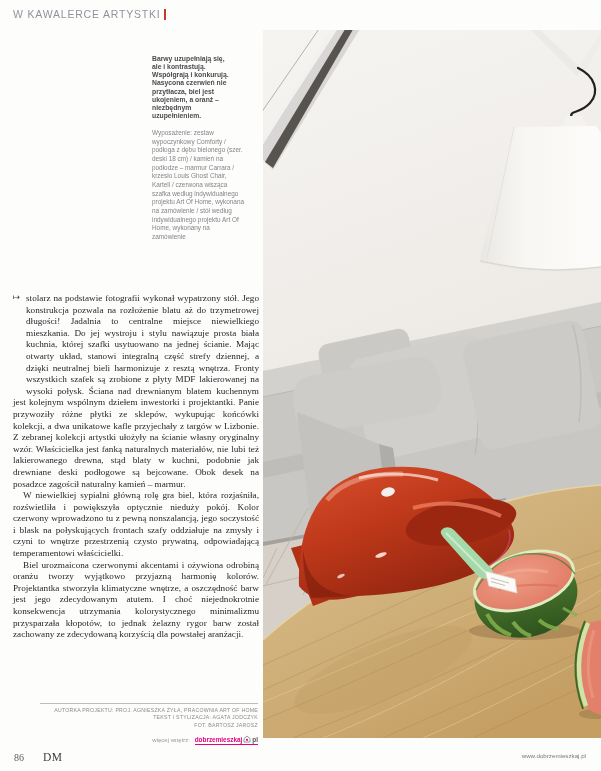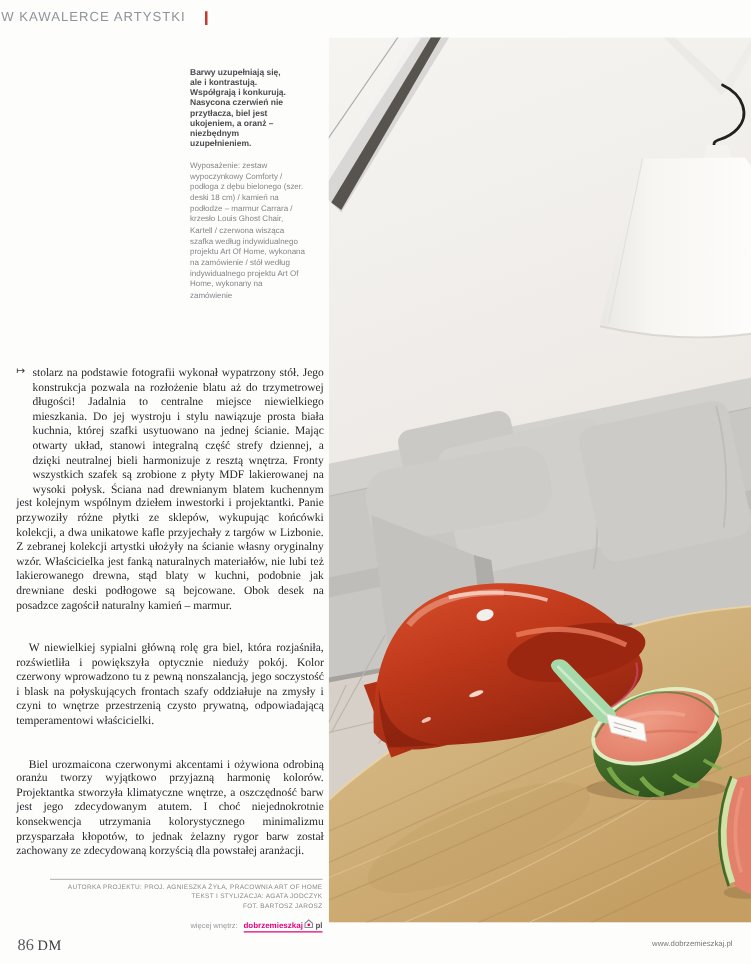--- a/index.html
+++ b/index.html
@@ -2,21 +2,21 @@
 <html style="--accent-red: #c23b2e; --logo-pink: #e5007d; --header-grey: #8f939b; --text-body: #27272b; --text-grey: #85858a; --chair-red: #bf3519; --chair-red-dark: #8c2410; --sofa-grey: #c8c7c4; --floor-grey: #d6d0c8; --wood-mid: #cfae77; --melon-flesh: #e2806b; --melon-rind-dark: #3a6526; --melon-rind-light: #82b14e; --melon-rim: #ddeec3; --knife-green: #a5d9a9; --lamp-white: #f9f8f5; --cable-black: #23211e; --wall-light: #f6f4f1; --wall-dark: #e7e3dd;"><head>
 <meta charset="utf-8">
 <style>
   html,body{margin:0;padding:0;background:#ffffff;}
   #page{
     position:relative;width:601px;height:771px;background:#fdfdfc;overflow:hidden;
     font-family:"Liberation Sans",sans-serif;
   }
   
   #kicker{
-    position:absolute;left:1px;top:8px;font-size:10.5px;letter-spacing:.8px;
+    position:absolute;left:13px;top:8px;font-size:10.5px;letter-spacing:.8px;
     color:var(--header-grey,#8f939b);
     text-align:center;
   }
   #kicker-rule{
     position:absolute;left:164px;top:9px;width:1.5px;height:11px;
     background:var(--accent-red,#c23b2e);
   }
   
   #intro{
     position:absolute;left:152px;top:55px;width:82px;
@@ -32,39 +32,39 @@
     position:absolute;left:13px;top:293px;width:246px;
     font-family:"Liberation Serif",serif;font-size:9.2px;line-height:11.6px;
     color:var(--text-body,#27272b);text-align:justify;
   }
   .p1-float{float:left;width:13px;height:104px;position:relative;}
   .cont-arrow{
     position:absolute;left:0;top:-1px;font-family:"DejaVu Sans",sans-serif;
     font-size:8.5px;color:#3a3a3e;
   }
   .bodyp{margin:0;}
-  .bodyp.indented{text-indent:10px;margin-top:23px;}
+  .bodyp.indented{text-indent:10px;}
   
   #credits{
     position:absolute;left:13px;top:703px;width:245px;text-align:right;
   }
   #credits-rule{border-top:1px solid #bdbdbf;width:218px;margin-left:27px;margin-bottom:3px;}
   .credit-line{
     font-size:5.2px;line-height:7.3px;letter-spacing:.25px;color:#8b8b8f;
     text-transform:uppercase;
   }
   #more-line{margin-top:6px;font-size:6px;color:#98989c;}
   #brand-link{display:inline-block;border-bottom:1px solid var(--logo-pink,#e5007d);
     padding-bottom:1px;margin-left:3px;text-decoration:none;}
   #brand-main{color:var(--logo-pink,#e5007d);font-weight:700;font-size:6.4px;}
   #brand-suffix{color:#55555a;font-weight:700;font-size:6.4px;}
   #house-icon-svg{vertical-align:-1px;margin:0 1px;}
   
   #folio{position:absolute;left:14px;top:747px;font-family:"Liberation Serif",serif;color:#3c3c40;}
-  #folio .pn{font-size:13px;color:#5a5a5e;margin-right:3px;}
+  #folio .pn{font-size:10px;color:#5a5a5e;margin-right:19px;}
   #folio .mag{font-size:11.5px;letter-spacing:.5px;margin-top:40px;}
   #site-url{position:absolute;right:15px;top:752px;font-size:6.2px;color:#77777b;}
   
   #photo{position:absolute;left:263px;top:30px;width:338px;height:708px;}
   #photo svg{display:block;}
   .cable{stroke:var(--cable-black,#23211e);stroke-width:2.2;fill:none;stroke-linecap:round;}
   .cable-thin{stroke:#a8abae;stroke-width:.9;}
   .f-sofa{fill:var(--sofa-grey,#c8c7c4);}
   .f-floor{fill:var(--floor-grey,#d6d0c8);}
   .f-flesh{fill:var(--melon-flesh,#e2806b);}

